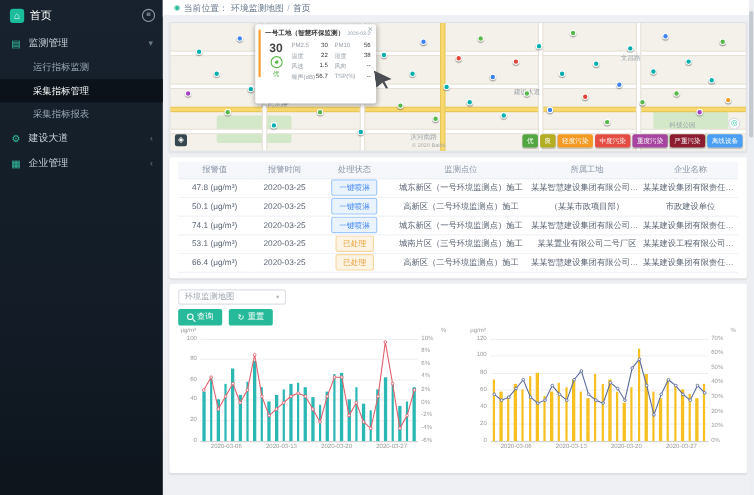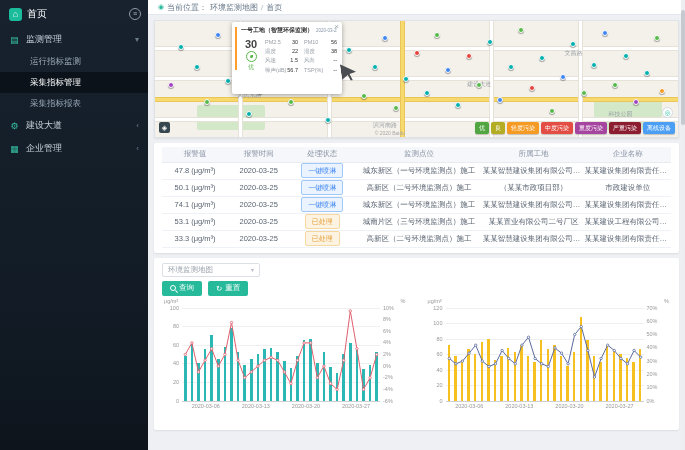--- a/index.html
+++ b/index.html
@@ -320,21 +320,21 @@
               </tr>
               <tr>
                 <td>53.1 (μg/m³)</td>
                 <td>2020-03-25</td>
                 <td><span class="tag yellow">已处理</span></td>
                 <td>城南片区（三号环境监测点）施工</td>
                 <td>某某置业有限公司二号厂区</td>
                 <td>某某建设工程有限公司厂区</td>
               </tr>
               <tr>
-                <td>33.3 (μg/m³)</td>
+                <td>66.4 (μg/m³)</td>
                 <td>2020-03-25</td>
                 <td><span class="tag yellow">已处理</span></td>
                 <td>高新区（二号环境监测点）施工</td>
                 <td>某某智慧建设集团有限公司一号厂区</td>
                 <td>某某建设集团有限责任公司一厂区</td>
               </tr>
             </tbody>
         </table>
       </div>
 

